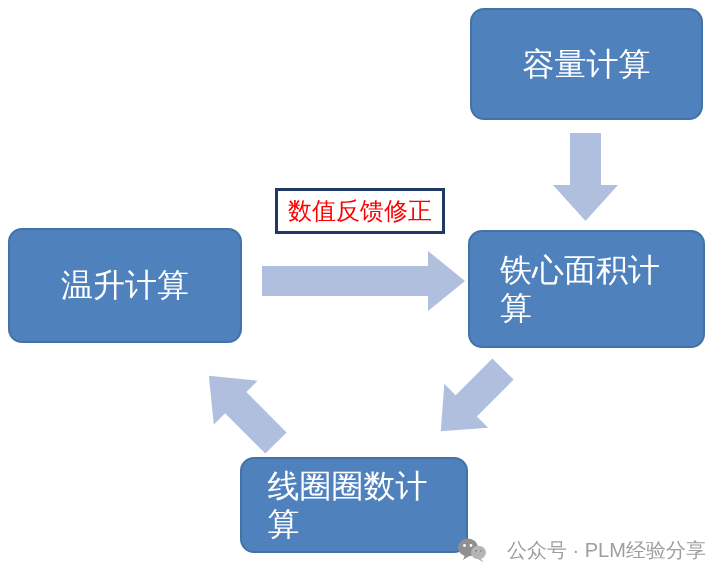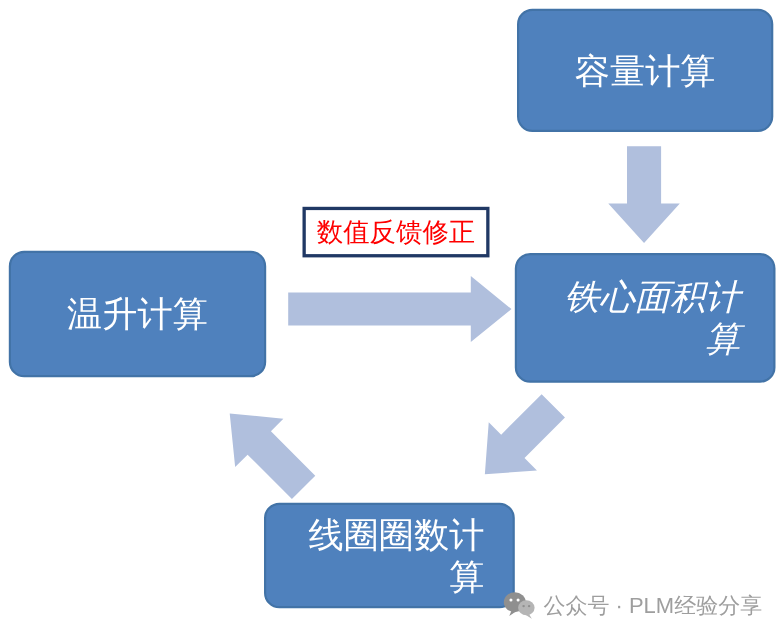--- a/index.html
+++ b/index.html
@@ -23,25 +23,25 @@
     background: #4f81bd;
     border: 2px solid #4273a7;
     border-radius: 14px;
     box-sizing: border-box;
     color: #ffffff;
     font-size: 32px;
     line-height: 1.2;
     display: flex;
     align-items: center;
     justify-content: center;
-    text-align: right;
+    text-align: left;
   }
   .node .node-text { display: inline-block; max-width: 5.4em; }
   #node-capacity  { left: 470px; top: 8px;   width: 233px; height: 112px; }
-  #node-core-area { left: 468px; top: 230px; width: 237px; height: 118px; font-style: italic; }
+  #node-core-area { left: 468px; top: 230px; width: 237px; height: 118px; }
   #node-temp-rise { left: 8px;   top: 228px; width: 234px; height: 115px; }
   #node-coil-turns{ left: 240px; top: 457px; width: 228px; height: 96px; }
   .feedback-label {
     position: absolute;
     z-index: 3;
     left: 275px; top: 188px;
     width: 170px; height: 46px;
     box-sizing: border-box;
     background: #ffffff;
     border: 3px solid #203864;
@@ -52,21 +52,21 @@
     justify-content: center;
     white-space: nowrap;
   }
   .watermark {
     position: absolute;
     z-index: 4;
     left: 457px; top: 535px;
     height: 30px;
     display: flex;
     align-items: center;
-    gap: 7px;
+    gap: 20px;
     color: #9e9e9e;
     font-family: "Liberation Sans", "DejaVu Sans", sans-serif;
     font-size: 20px;
     white-space: nowrap;
   }
   .wm-icon { width: 30px; height: 27px; }
 </style>
 </head>
 <body>
 

